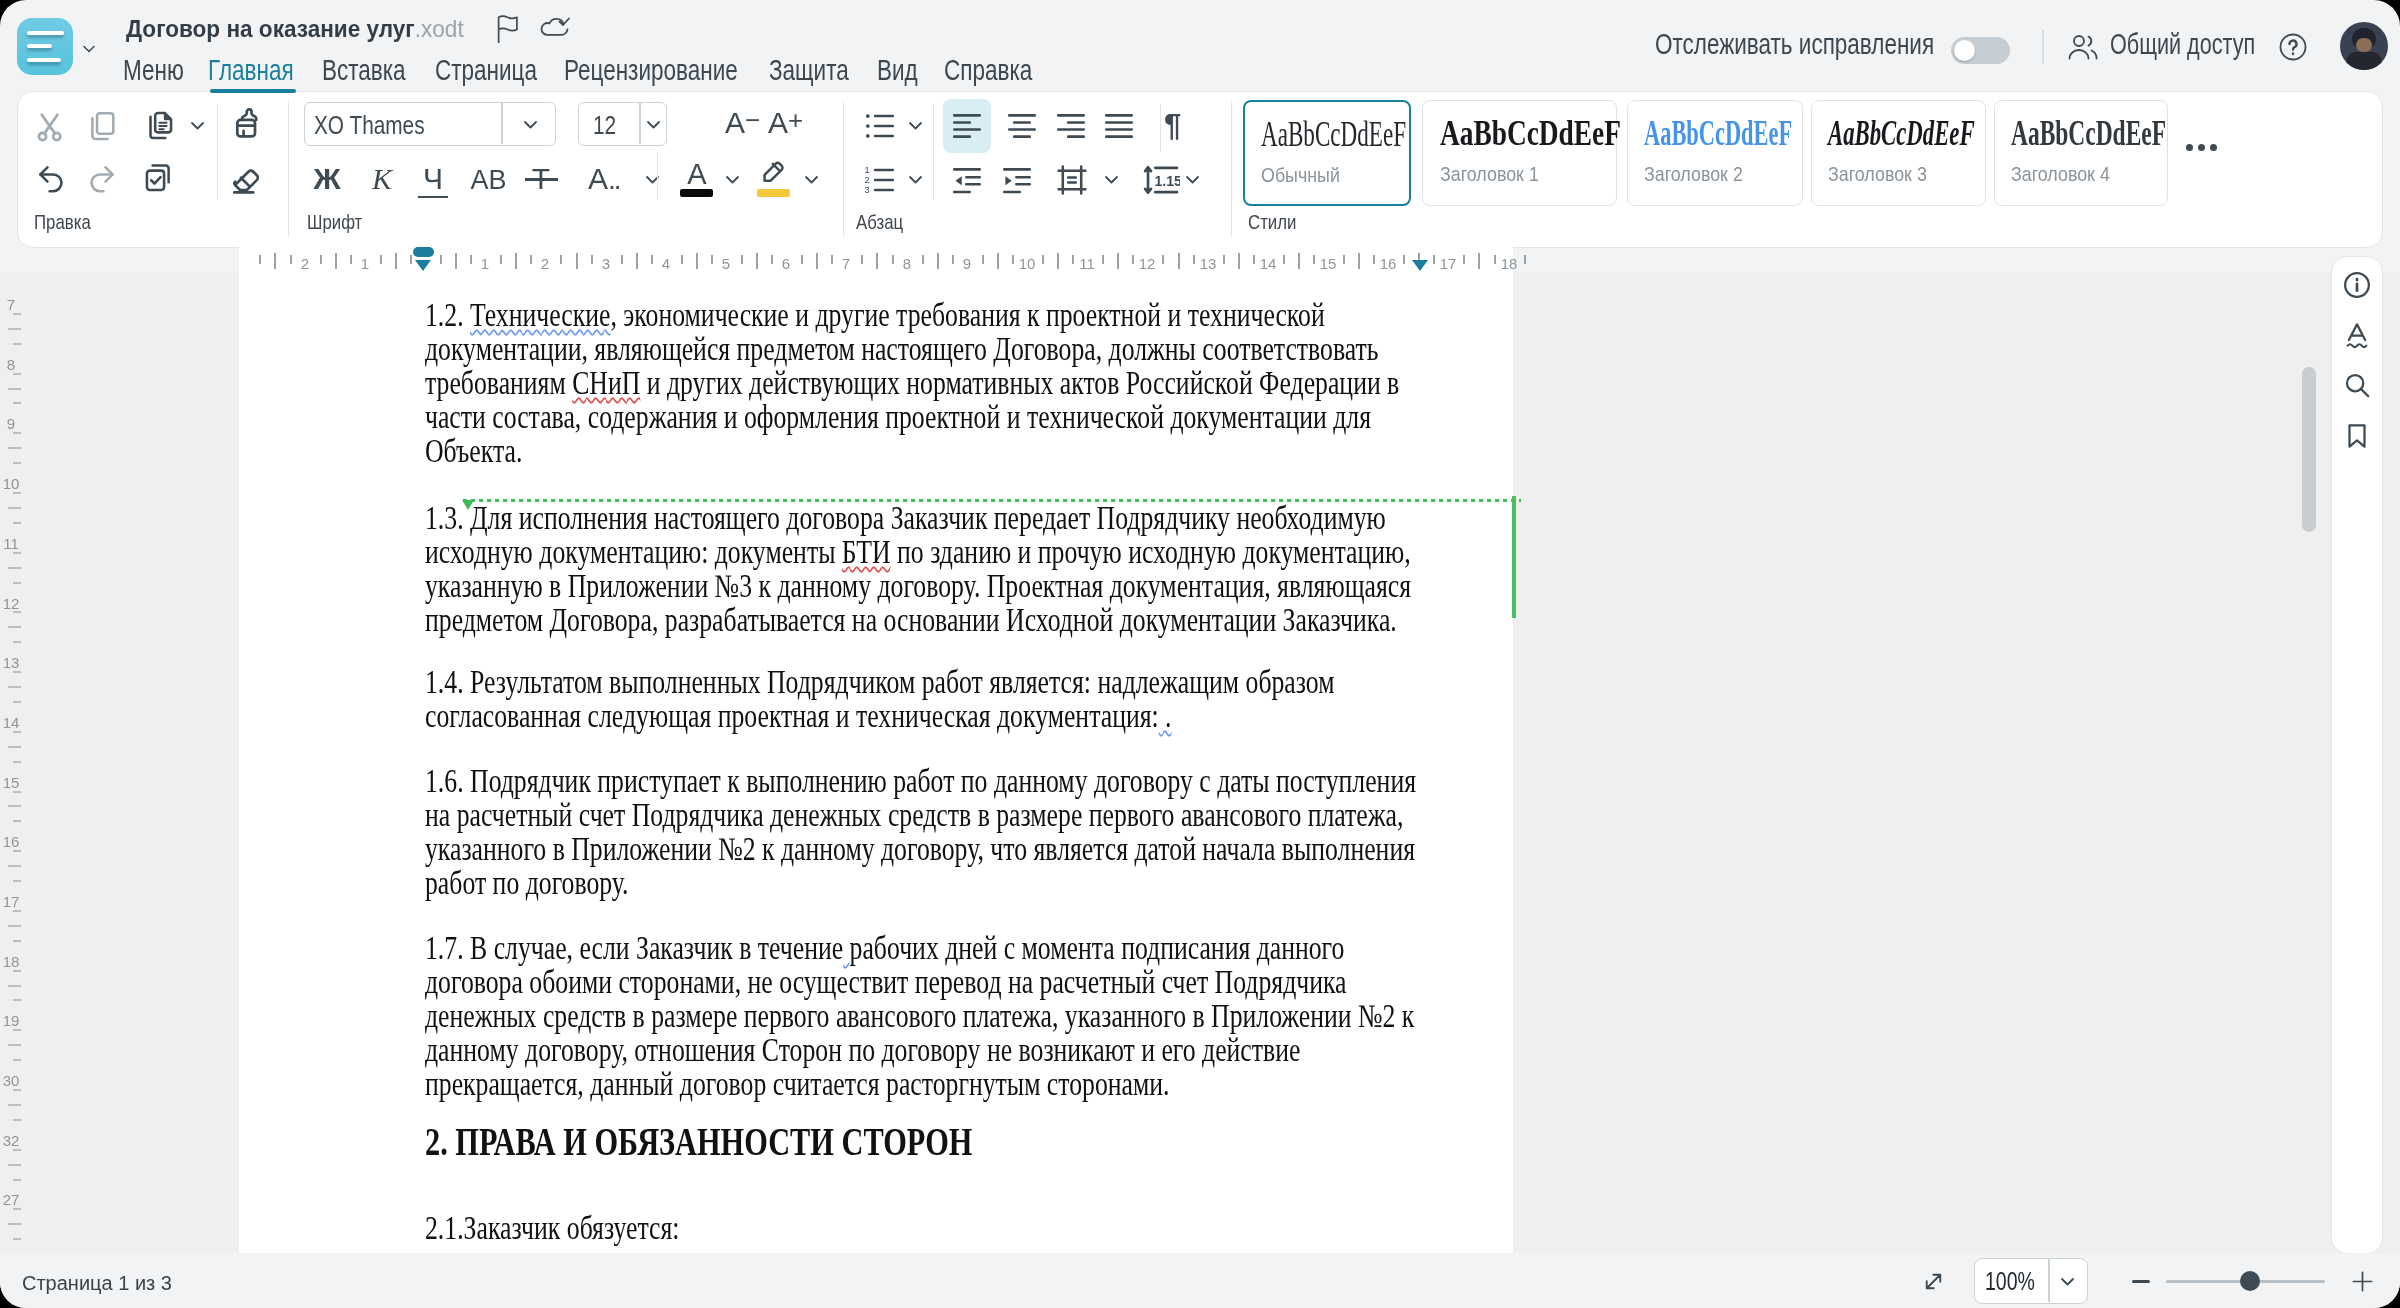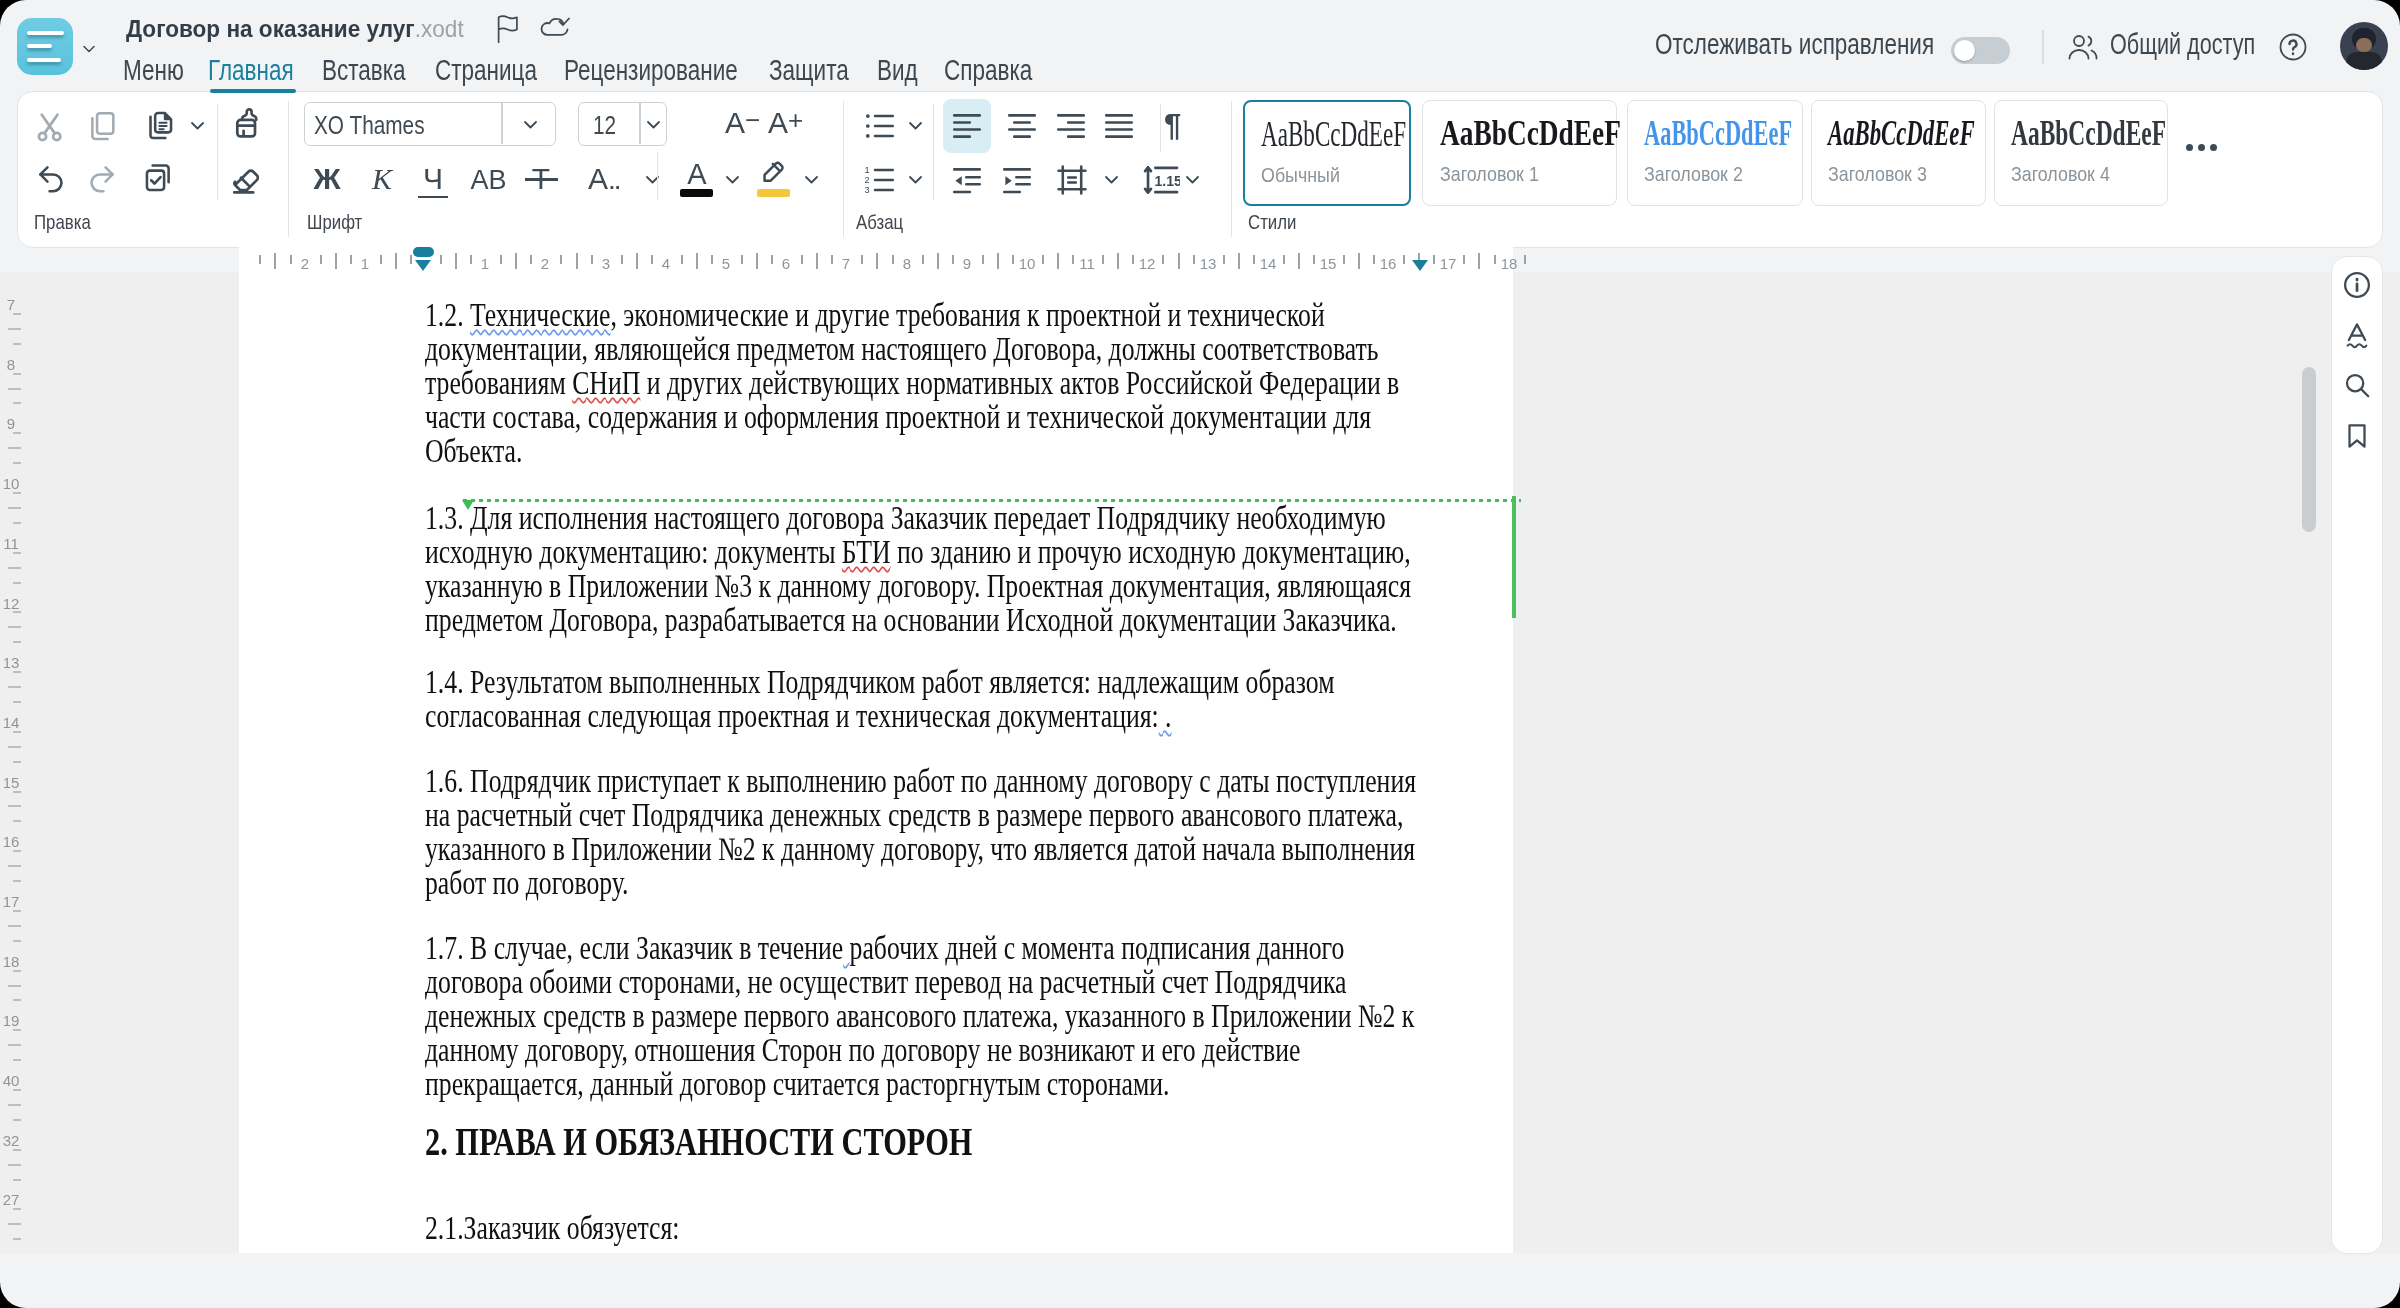--- a/index.html
+++ b/index.html
@@ -394,21 +394,21 @@
       <div class="abs" style="left:8px;top:653px;width:13px;height:2px;background:#b9bfc4;"></div>
       <div class="abs" style="left:13px;top:668px;width:8px;height:2px;background:#b9bfc4;"></div>
       <div class="rnum" style="left:0;top:682px;width:22px;text-align:center;">18</div>
       <div class="abs" style="left:13px;top:698px;width:8px;height:2px;background:#b9bfc4;"></div>
       <div class="abs" style="left:8px;top:713px;width:13px;height:2px;background:#b9bfc4;"></div>
       <div class="abs" style="left:13px;top:727px;width:8px;height:2px;background:#b9bfc4;"></div>
       <div class="rnum" style="left:0;top:741px;width:22px;text-align:center;">19</div>
       <div class="abs" style="left:13px;top:757px;width:8px;height:2px;background:#b9bfc4;"></div>
       <div class="abs" style="left:8px;top:772px;width:13px;height:2px;background:#b9bfc4;"></div>
       <div class="abs" style="left:13px;top:787px;width:8px;height:2px;background:#b9bfc4;"></div>
-      <div class="rnum" style="left:0;top:801px;width:22px;text-align:center;">40</div>
+      <div class="rnum" style="left:0;top:801px;width:22px;text-align:center;">30</div>
       <div class="abs" style="left:13px;top:817px;width:8px;height:2px;background:#b9bfc4;"></div>
       <div class="abs" style="left:8px;top:832px;width:13px;height:2px;background:#b9bfc4;"></div>
       <div class="abs" style="left:13px;top:847px;width:8px;height:2px;background:#b9bfc4;"></div>
       <div class="rnum" style="left:0;top:861px;width:22px;text-align:center;">32</div>
       <div class="abs" style="left:13px;top:877px;width:8px;height:2px;background:#b9bfc4;"></div>
       <div class="abs" style="left:8px;top:892px;width:13px;height:2px;background:#b9bfc4;"></div>
       <div class="abs" style="left:13px;top:907px;width:8px;height:2px;background:#b9bfc4;"></div>
       <div class="rnum" style="left:0;top:920px;width:22px;text-align:center;">27</div>
       <div class="abs" style="left:13px;top:936px;width:8px;height:2px;background:#b9bfc4;"></div>
       <div class="abs" style="left:8px;top:951px;width:13px;height:2px;background:#b9bfc4;"></div>
@@ -439,14 +439,33 @@
     <svg class="abs ic" style="left:10px;top:113px;" width="30" height="30" viewBox="0 0 24 24" stroke-width="2">
         <circle cx="10.5" cy="10.5" r="6.5"></circle>
         <path d="M15.3 15.3 L21 21"></path>
       </svg>
     <svg class="abs ic" style="left:10px;top:164px;" width="30" height="30" viewBox="0 0 24 24" stroke-width="2">
         <path d="M6 3.5 h12 V20.5 L12 15.5 6 20.5 z"></path>
       </svg>
   </div>
   <div class="abs" style="left:2302px;top:367px;width:14px;height:165px;border-radius:7px;background:#c9cdd0;"></div>
 
+  <div id="status" class="abs" style="left:0;top:1253px;width:2400px;height:55px;background:#f2f3f4;">
+    <div class="abs" style="left:22px;top:20px;font-size:20px;line-height:20px;color:#3a434b;">Страница 1 из 3</div>
+    <svg class="abs ic" style="left:1921px;top:16px;" width="25" height="25" viewBox="0 0 24 24" stroke-width="2">
+        <path d="M6 18 L18 6 M11.8 5.5 H18.5 V12.2 M5.5 11.8 V18.5 H12.2"></path>
+      </svg>
+    <div class="abs" style="left:1974px;top:5px;width:114px;height:46px;border:1.5px solid #ccd3d7;border-radius:8px;background:#fff;">
+      <div class="abs" style="left:10px;top:10px;font-size:25px;line-height:25px;color:#23292e;transform:scaleX(0.78);transform-origin:0 0;">100%</div>
+      <div class="abs" style="left:73px;top:0;width:1.5px;height:43px;background:#ccd3d7;"></div>
+      <svg class="abs ic" style="left:85px;top:18px;" width="15" height="10" viewBox="0 0 15 10" stroke-width="2.2">
+          <path d="M2 2 L7.5 7.5 L13 2"></path>
+        </svg>
+    </div>
+    <div class="abs" style="left:2132px;top:27px;width:18px;height:3px;background:#3e4a54;border-radius:2px;"></div>
+    <div class="abs" style="left:2166px;top:27px;width:159px;height:3px;background:#b9c0c5;border-radius:2px;"></div>
+    <div class="abs" style="left:2240px;top:18px;width:20px;height:20px;border-radius:10px;background:#3e4a54;"></div>
+    <svg class="abs ic" style="left:2351px;top:17px;" width="23" height="23" viewBox="0 0 24 24" stroke-width="2.4">
+        <path d="M12 2.5 V21.5 M2.5 12 H21.5"></path>
+      </svg>
+  </div>
 
 </div>
 
 </body></html>

